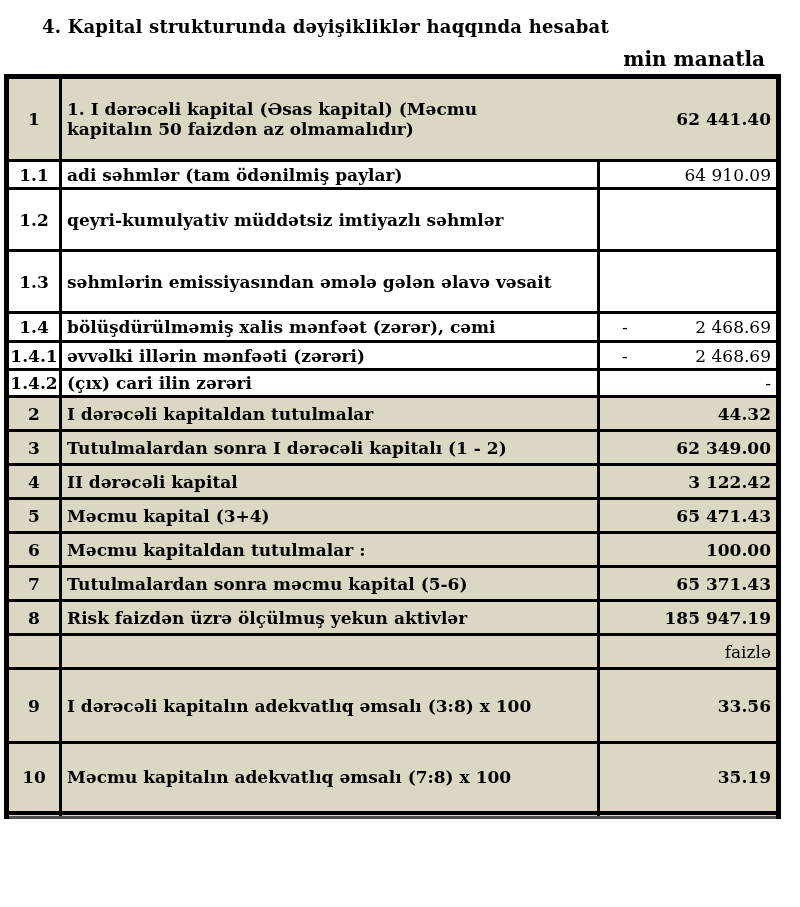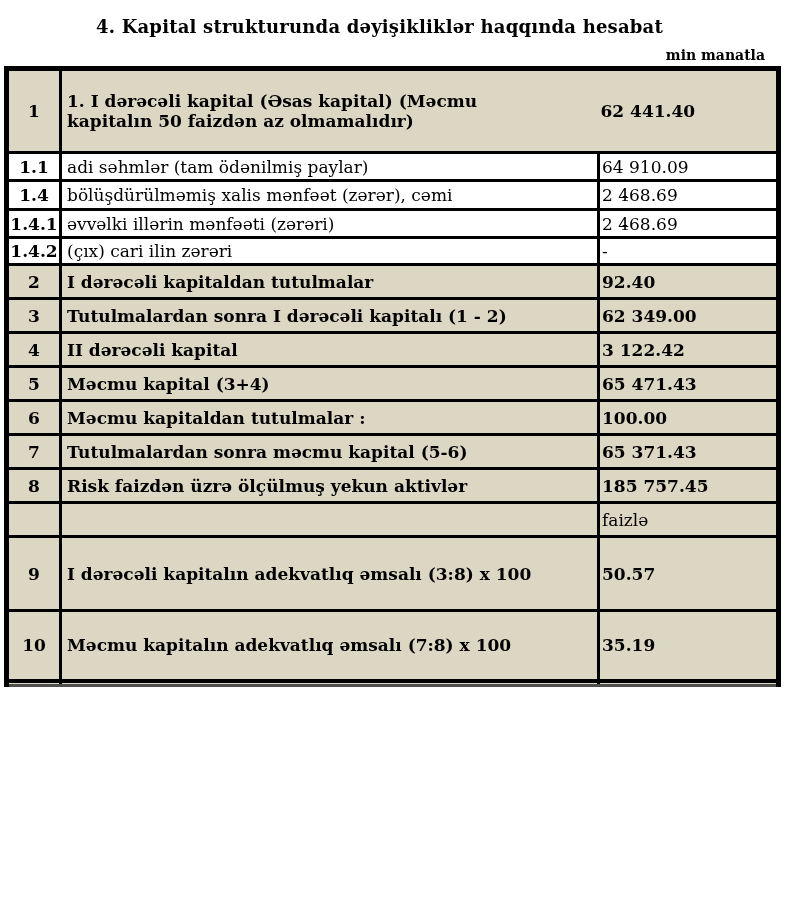--- a/index.html
+++ b/index.html
@@ -12,26 +12,26 @@
     width: 800px;
     height: 907px;
     background: #fff;
     overflow: hidden;
     position: relative;
   }
   .title {
     font-weight: bold;
     font-size: 18px;
     line-height: 24px;
-    padding: 15px 0 0 96px;
+    padding: 15px 0 0 42px;
     letter-spacing: 0.2px;
   }
   .unit-note {
     font-weight: bold;
-    font-size: 14px;
+    font-size: 20px;
     text-align: right;
     padding: 8px 35px 3px 0;
   }
   table.report-table {
     border-collapse: collapse;
     table-layout: fixed;
     width: 772px;
     margin-left: 4px;
     border: 5px solid #000;
     border-bottom: none;
@@ -43,24 +43,26 @@
     overflow: hidden;
   }
   .c-num {
     width: 54px;
     text-align: center;
     font-weight: bold;
   }
   .c-label {
     width: 538px;
     padding: 2px 6px 2px 5px;
+    font-weight: bold;
   }
   .c-label .lbl { white-space: pre-line; }
   .c-value {
     width: 180px;
+    text-align: right;
     padding: 2px 5px 2px 2px;
     position: relative;
   }
   .c-value .dash {
     position: absolute;
     left: 22px;
     top: 50%;
     transform: translateY(-52%);
     font-weight: normal;
   }
@@ -91,39 +93,49 @@
     <td class="c-num"><span>1</span></td>
     <td class="c-label"><span class="lbl">1. I dərəcəli kapital (Əsas kapital) (Məcmu
 kapitalın 50 faizdən  az olmamalıdır)</span></td>
     <td class="c-value"><span class="dash"></span><span class="val">62 441.40</span></td>
   </tr>
         <tr style="height: 28px; margin-top: 36px;">
     <td class="c-num"><span>1.1</span></td>
     <td class="c-label"><span class="lbl">adi səhmlər (tam ödənilmiş paylar)</span></td>
     <td class="c-value"><span class="dash"></span><span class="val">64 910.09</span></td>
   </tr>
+        <tr style="height: 62px;">
+    <td class="c-num"><span>1.2</span></td>
+    <td class="c-label"><span class="lbl">qeyri-kumulyativ müddətsiz imtiyazlı səhmlər</span></td>
+    <td class="c-value"><span class="dash"></span><span class="val"></span></td>
+  </tr>
+        <tr style="height: 62px;">
+    <td class="c-num"><span>1.3</span></td>
+    <td class="c-label"><span class="lbl">səhmlərin emissiyasından əmələ gələn  əlavə vəsait</span></td>
+    <td class="c-value"><span class="dash"></span><span class="val"></span></td>
+  </tr>
         <tr style="height: 29px;">
     <td class="c-num"><span>1.4</span></td>
     <td class="c-label"><span class="lbl">bölüşdürülməmiş xalis mənfəət (zərər), cəmi</span></td>
     <td class="c-value"><span class="dash">-</span><span class="val">2 468.69</span></td>
   </tr>
         <tr style="height: 28px; margin-top: 16px;">
     <td class="c-num"><span>1.4.1</span></td>
     <td class="c-label"><span class="lbl">əvvəlki illərin mənfəəti (zərəri)</span></td>
     <td class="c-value"><span class="dash">-</span><span class="val">2 468.69</span></td>
   </tr>
         <tr style="height: 17px; margin-top: 30px;">
     <td class="c-num"><span>1.4.2</span></td>
     <td class="c-label"><span class="lbl">(çıx) cari ilin zərəri</span></td>
     <td class="c-value"><span class="dash"></span><span class="val">-</span></td>
   </tr>
         <tr class="shaded" style="height: 34px;">
     <td class="c-num"><span>2</span></td>
     <td class="c-label"><span class="lbl">I dərəcəli kapitaldan  tutulmalar</span></td>
-    <td class="c-value"><span class="dash"></span><span class="val">92.40</span></td>
+    <td class="c-value"><span class="dash"></span><span class="val">44.32</span></td>
   </tr>
         <tr class="shaded" style="height: 34px;">
     <td class="c-num"><span>3</span></td>
     <td class="c-label"><span class="lbl">Tutulmalardan  sonra I dərəcəli kapitalı (1 - 2)</span></td>
     <td class="c-value"><span class="dash"></span><span class="val">62 349.00</span></td>
   </tr>
         <tr class="shaded" style="height: 34px;">
     <td class="c-num"><span>4</span></td>
     <td class="c-label"><span class="lbl">II dərəcəli  kapital</span></td>
     <td class="c-value"><span class="dash"></span><span class="val">3 122.42</span></td>
@@ -139,31 +151,31 @@
     <td class="c-value"><span class="dash"></span><span class="val">100.00</span></td>
   </tr>
         <tr class="shaded" style="height: 34px;">
     <td class="c-num"><span>7</span></td>
     <td class="c-label"><span class="lbl">Tutulmalardan sonra məcmu kapital (5-6)</span></td>
     <td class="c-value"><span class="dash"></span><span class="val">65 371.43</span></td>
   </tr>
         <tr class="shaded" style="height: 34px;">
     <td class="c-num"><span>8</span></td>
     <td class="c-label"><span class="lbl">Risk faizdən üzrə ölçülmuş  yekun aktivlər</span></td>
-    <td class="c-value"><span class="dash"></span><span class="val">185 757.45</span></td>
+    <td class="c-value"><span class="dash"></span><span class="val">185 947.19</span></td>
   </tr>
         <tr class="shaded value-regular" style="height: 34px;">
     <td class="c-num"><span></span></td>
     <td class="c-label"><span class="lbl"></span></td>
     <td class="c-value"><span class="dash"></span><span class="val">faizlə</span></td>
   </tr>
         <tr class="shaded" style="height: 74px;">
     <td class="c-num"><span>9</span></td>
     <td class="c-label"><span class="lbl">I dərəcəli  kapitalın  adekvatlıq əmsalı (3:8) x 100</span></td>
-    <td class="c-value"><span class="dash"></span><span class="val">50.57</span></td>
+    <td class="c-value"><span class="dash"></span><span class="val">33.56</span></td>
   </tr>
         <tr class="shaded" style="height: 70px;">
     <td class="c-num"><span>10</span></td>
     <td class="c-label"><span class="lbl">Məcmu kapitalın  adekvatlıq  əmsalı (7:8) x 100</span></td>
     <td class="c-value"><span class="dash"></span><span class="val">35.19</span></td>
   </tr>
         <tr class="shaded partial" style="height: 5px;">
     <td class="c-num"><span></span></td>
     <td class="c-label"><span class="lbl"></span></td>
     <td class="c-value"><span class="dash"></span><span class="val"></span></td>

